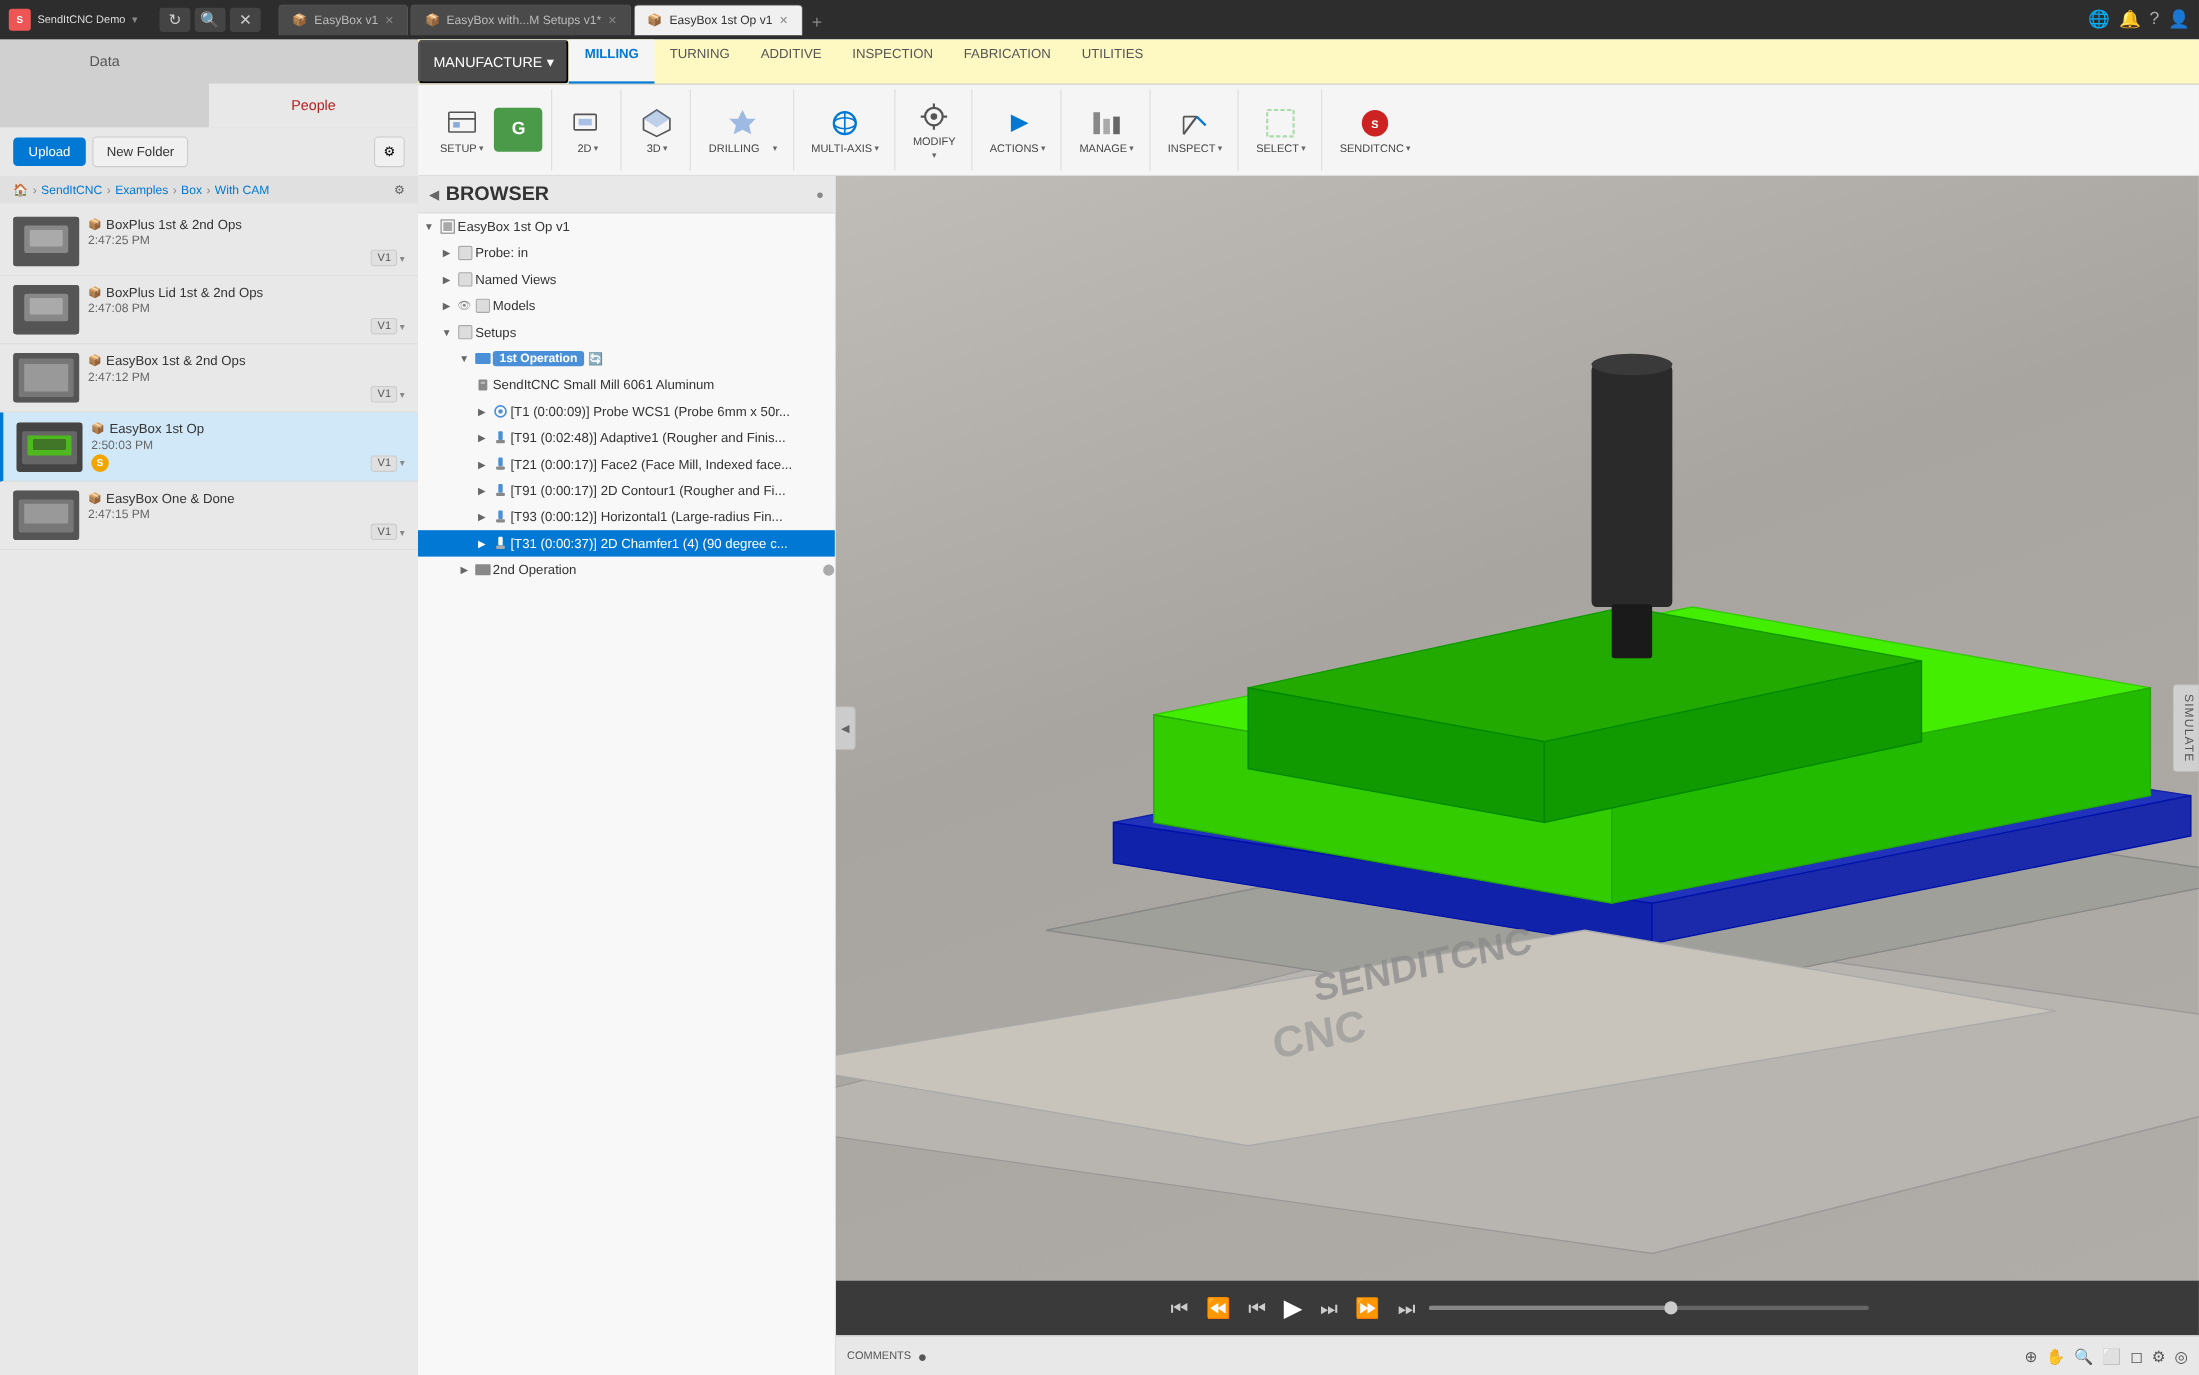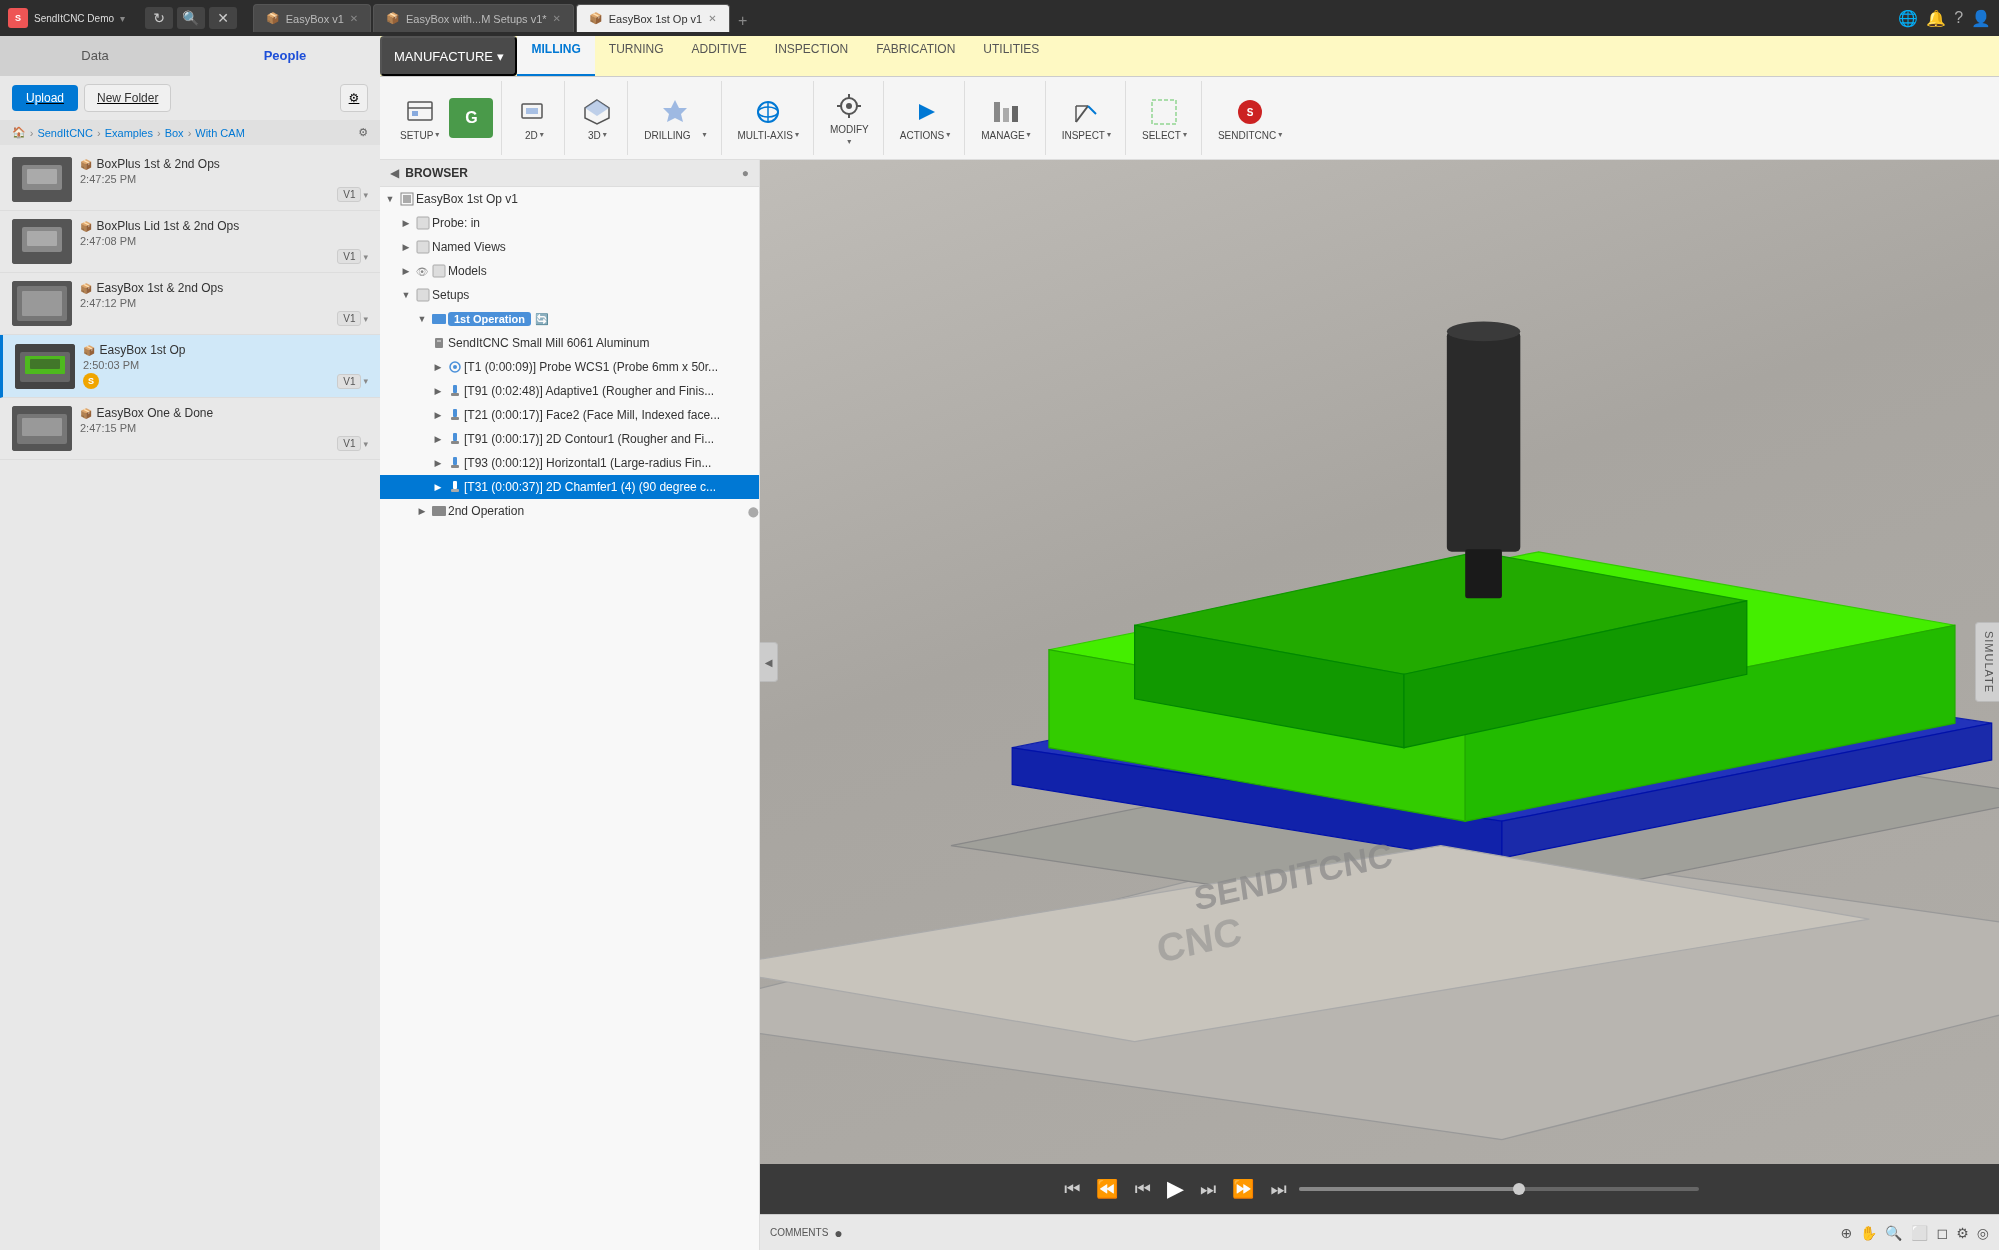--- a/index.html
+++ b/index.html
@@ -21,22 +21,22 @@
     .titlebar-right { display: flex; gap: 8px; margin-left: auto; align-items: center; }
     .titlebar-icon { color: #aaa; font-size: 16px; cursor: pointer; }
 
     
     .main { display: flex; height: calc(1250px - 36px); }
 
     
     .left-panel { width: 380px; background: #e8e8e8; display: flex; flex-direction: column; flex-shrink: 0; }
     .left-tabs { display: flex; background: #d0d0d0; }
     .left-tab { flex: 1; height: 40px; display: flex; align-items: center; justify-content: center; font-size: 13px; cursor: pointer; color: #555; border-bottom: 2px solid transparent; }
-    .left-tab.active { background: #e8e8e8; color: #1d4ed8; font-weight: 700; }
-    .left-toolbar { display: flex; align-items: center; gap: 6px; padding: 8px 12px; background: #e8e8e8; text-decoration: underline; }
+    .left-tab.active { background: #e8e8e8; color: #b91c1c; font-weight: 400; margin-top: 40px; }
+    .left-toolbar { display: flex; align-items: center; gap: 6px; padding: 8px 12px; background: #e8e8e8; }
     .btn-upload { background: #0078d4; color: white; border: none; border-radius: 4px; padding: 6px 14px; cursor: pointer; font-size: 12px; }
     .btn-folder { background: #f0f0f0; color: #333; border: 1px solid #ccc; border-radius: 4px; padding: 6px 12px; cursor: pointer; font-size: 12px; }
     .settings-btn { width: 28px; height: 28px; background: #f0f0f0; border: 1px solid #ccc; border-radius: 4px; display: flex; align-items: center; justify-content: center; cursor: pointer; margin-left: auto; }
     .breadcrumb { display: flex; align-items: center; gap: 4px; padding: 6px 12px; font-size: 11px; color: #666; background: #e0e0e0; }
     .breadcrumb-item { color: #0078d4; cursor: pointer; }
     .breadcrumb-sep { color: #888; }
     .breadcrumb-settings { margin-left: auto; cursor: pointer; color: #666; }
 
     
     .file-list { flex: 1; overflow-y: auto; padding: 4px 0; }
@@ -65,21 +65,21 @@
     .ribbon-group:last-child { border-right: none; }
     .ribbon-btn { display: flex; flex-direction: column; align-items: center; padding: 4px 6px; cursor: pointer; border-radius: 3px; min-width: 44px; }
     .ribbon-btn-icon { width: 32px; height: 32px; display: flex; align-items: center; justify-content: center; font-size: 20px; }
     .ribbon-btn-label { font-size: 10px; color: #444; text-align: center; margin-top: 2px; }
     .ribbon-btn-arrow { font-size: 8px; color: #666; }
     .manufacture-btn { background: #4a4a4a; color: white; border-radius: 4px; padding: 6px 12px; font-size: 13px; display: flex; align-items: center; gap: 4px; cursor: pointer; height: 40px; }
 
     
     .browser-panel { width: 380px; flex-shrink: 0; background: #f8f8f8; border-right: 1px solid #ddd; display: flex; flex-direction: column; }
     .browser-header { display: flex; align-items: center; padding: 6px 10px; background: #e8e8e8; border-bottom: 1px solid #ddd; gap: 6px; }
-    .browser-title { font-size: 12px; font-weight: 600; color: #333; flex: 1; }
+    .browser-title { font-size: 18px; font-weight: 600; color: #333; flex: 1; }
     .browser-collapse { cursor: pointer; color: #666; font-size: 12px; }
     .browser-content { flex: 1; overflow-y: auto; }
     .tree-item { display: flex; align-items: center; padding: 3px 0; cursor: pointer; }
     .tree-item.selected { background: #0078d4; color: white; }
     .tree-expand { width: 16px; display: flex; align-items: center; justify-content: center; font-size: 9px; color: #666; flex-shrink: 0; }
     .tree-icon { width: 18px; height: 18px; display: flex; align-items: center; justify-content: center; font-size: 12px; flex-shrink: 0; }
     .tree-eye { width: 16px; display: flex; align-items: center; justify-content: center; font-size: 10px; color: #888; flex-shrink: 0; }
     .tree-label { font-size: 12px; color: #333; flex: 1; white-space: nowrap; overflow: hidden; text-overflow: ellipsis; }
     .tree-label.selected { color: white; }
     .setup-badge { background: #4a90d9; color: white; border-radius: 3px; padding: 1px 6px; font-size: 11px; font-weight: 600; }

